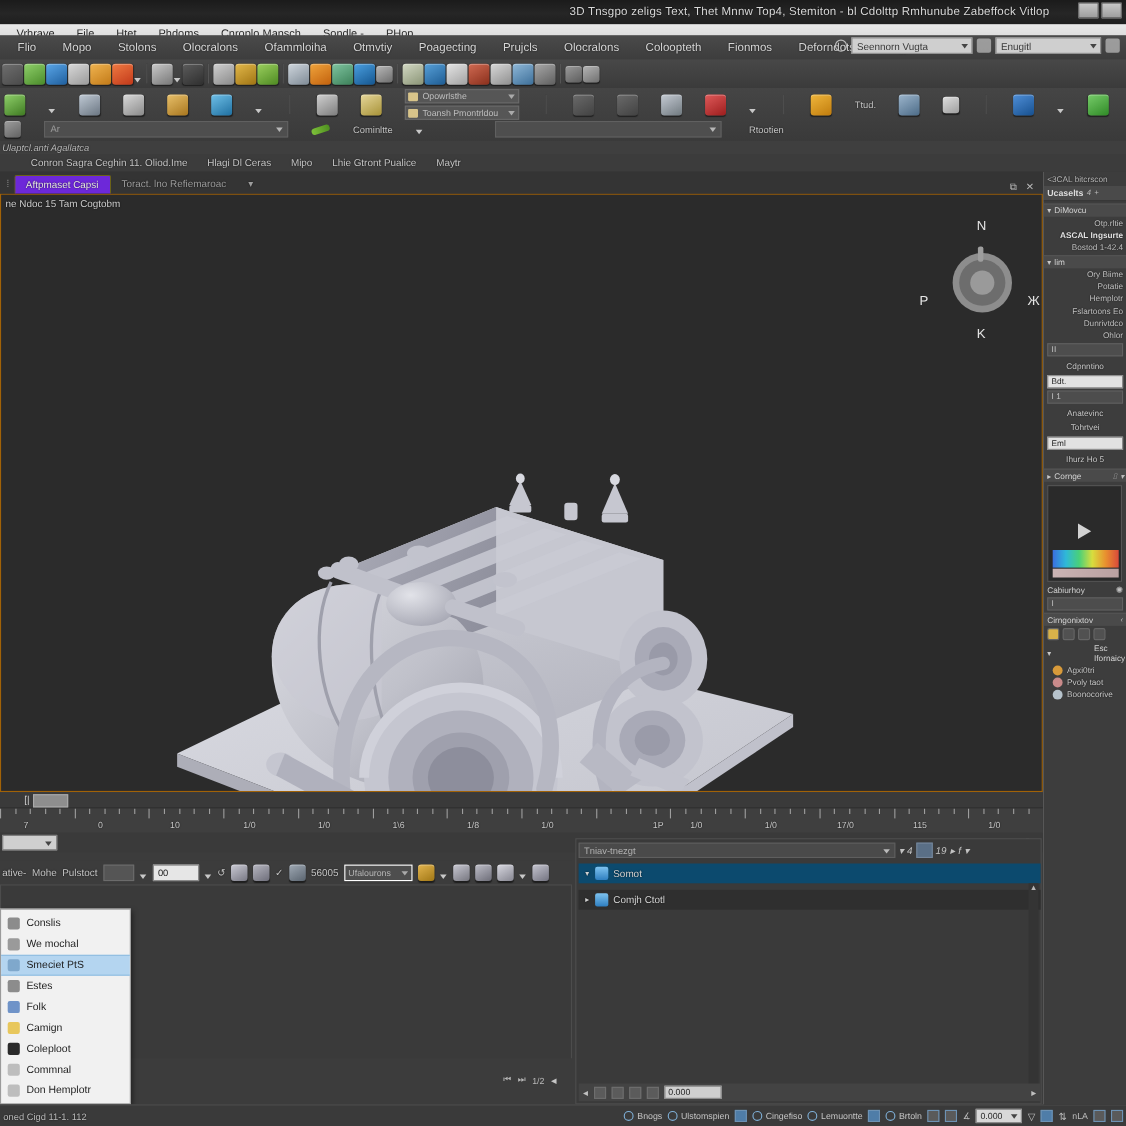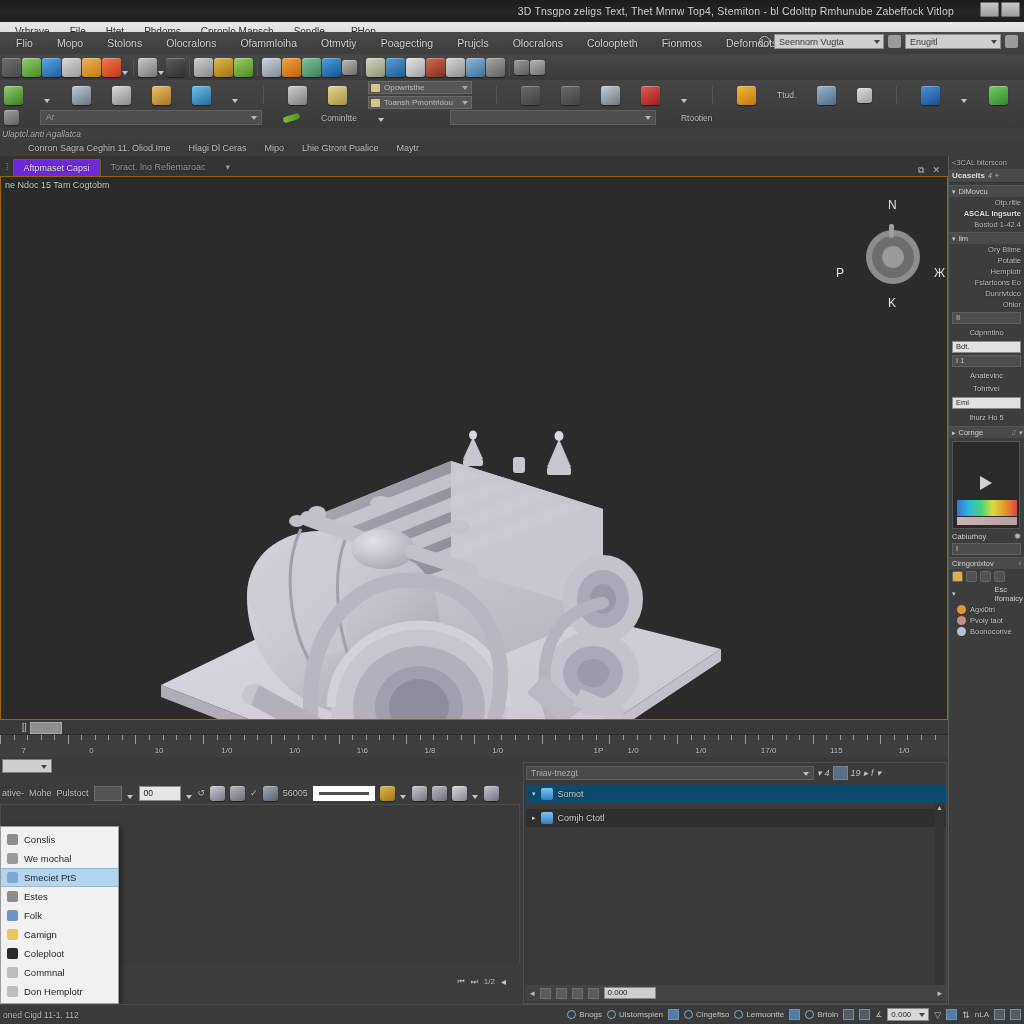--- a/index.html
+++ b/index.html
@@ -146,21 +146,21 @@
   .trackrow .arr { margin-left:auto; color:#cacaca; font-size:10px; padding-right:8px; }
 
   
   .animbar { position:absolute; left:0; top:782px; width:520px; height:22px;
     background:#3c3c3c; display:flex; align-items:center; gap:5px; padding-left:2px; }
   .animbar .lbl { color:#c8c8c8; font-size:9px; white-space:nowrap;
     text-shadow:0 0 1.4px rgba(0,0,0,.85); }
   .animbar .spin { width:42px; height:15px; background:#e6e6e6; border:1px solid #8a8a8a;
     color:#222; font-size:8.5px; line-height:13px; padding-left:4px; }
   .animbar .box { width:28px; height:15px; background:#555; border:1px solid #6b6b6b; }
-  .animbar .drop { width:62px; height:15px; background:#4e4e4e; border:6px solid #ffffff;
+  .animbar .drop { width:62px; height:15px; background:#4e4e4e; border:1px solid #ffffff;
     color:#b5b5b5; font-size:8px; line-height:13px; padding-left:3px; position:relative;
     white-space:nowrap; overflow:hidden;}
   .animbar .drop:after { content:""; position:absolute; right:3px; top:5px;
     border-left:3px solid transparent;border-right:3px solid transparent;border-top:4px solid #aaa; }
 
   
   .ctxmenu { position:absolute; left:0; top:826px; width:119px; height:178px;
     background:#f1f1f1; border:1px solid #9b9b9b; box-shadow:2px 2px 5px rgba(0,0,0,.5);
     padding:3px 0; }
   .ctxmenu .it { height:19px; display:flex; align-items:center; gap:6px; padding:0 6px;

